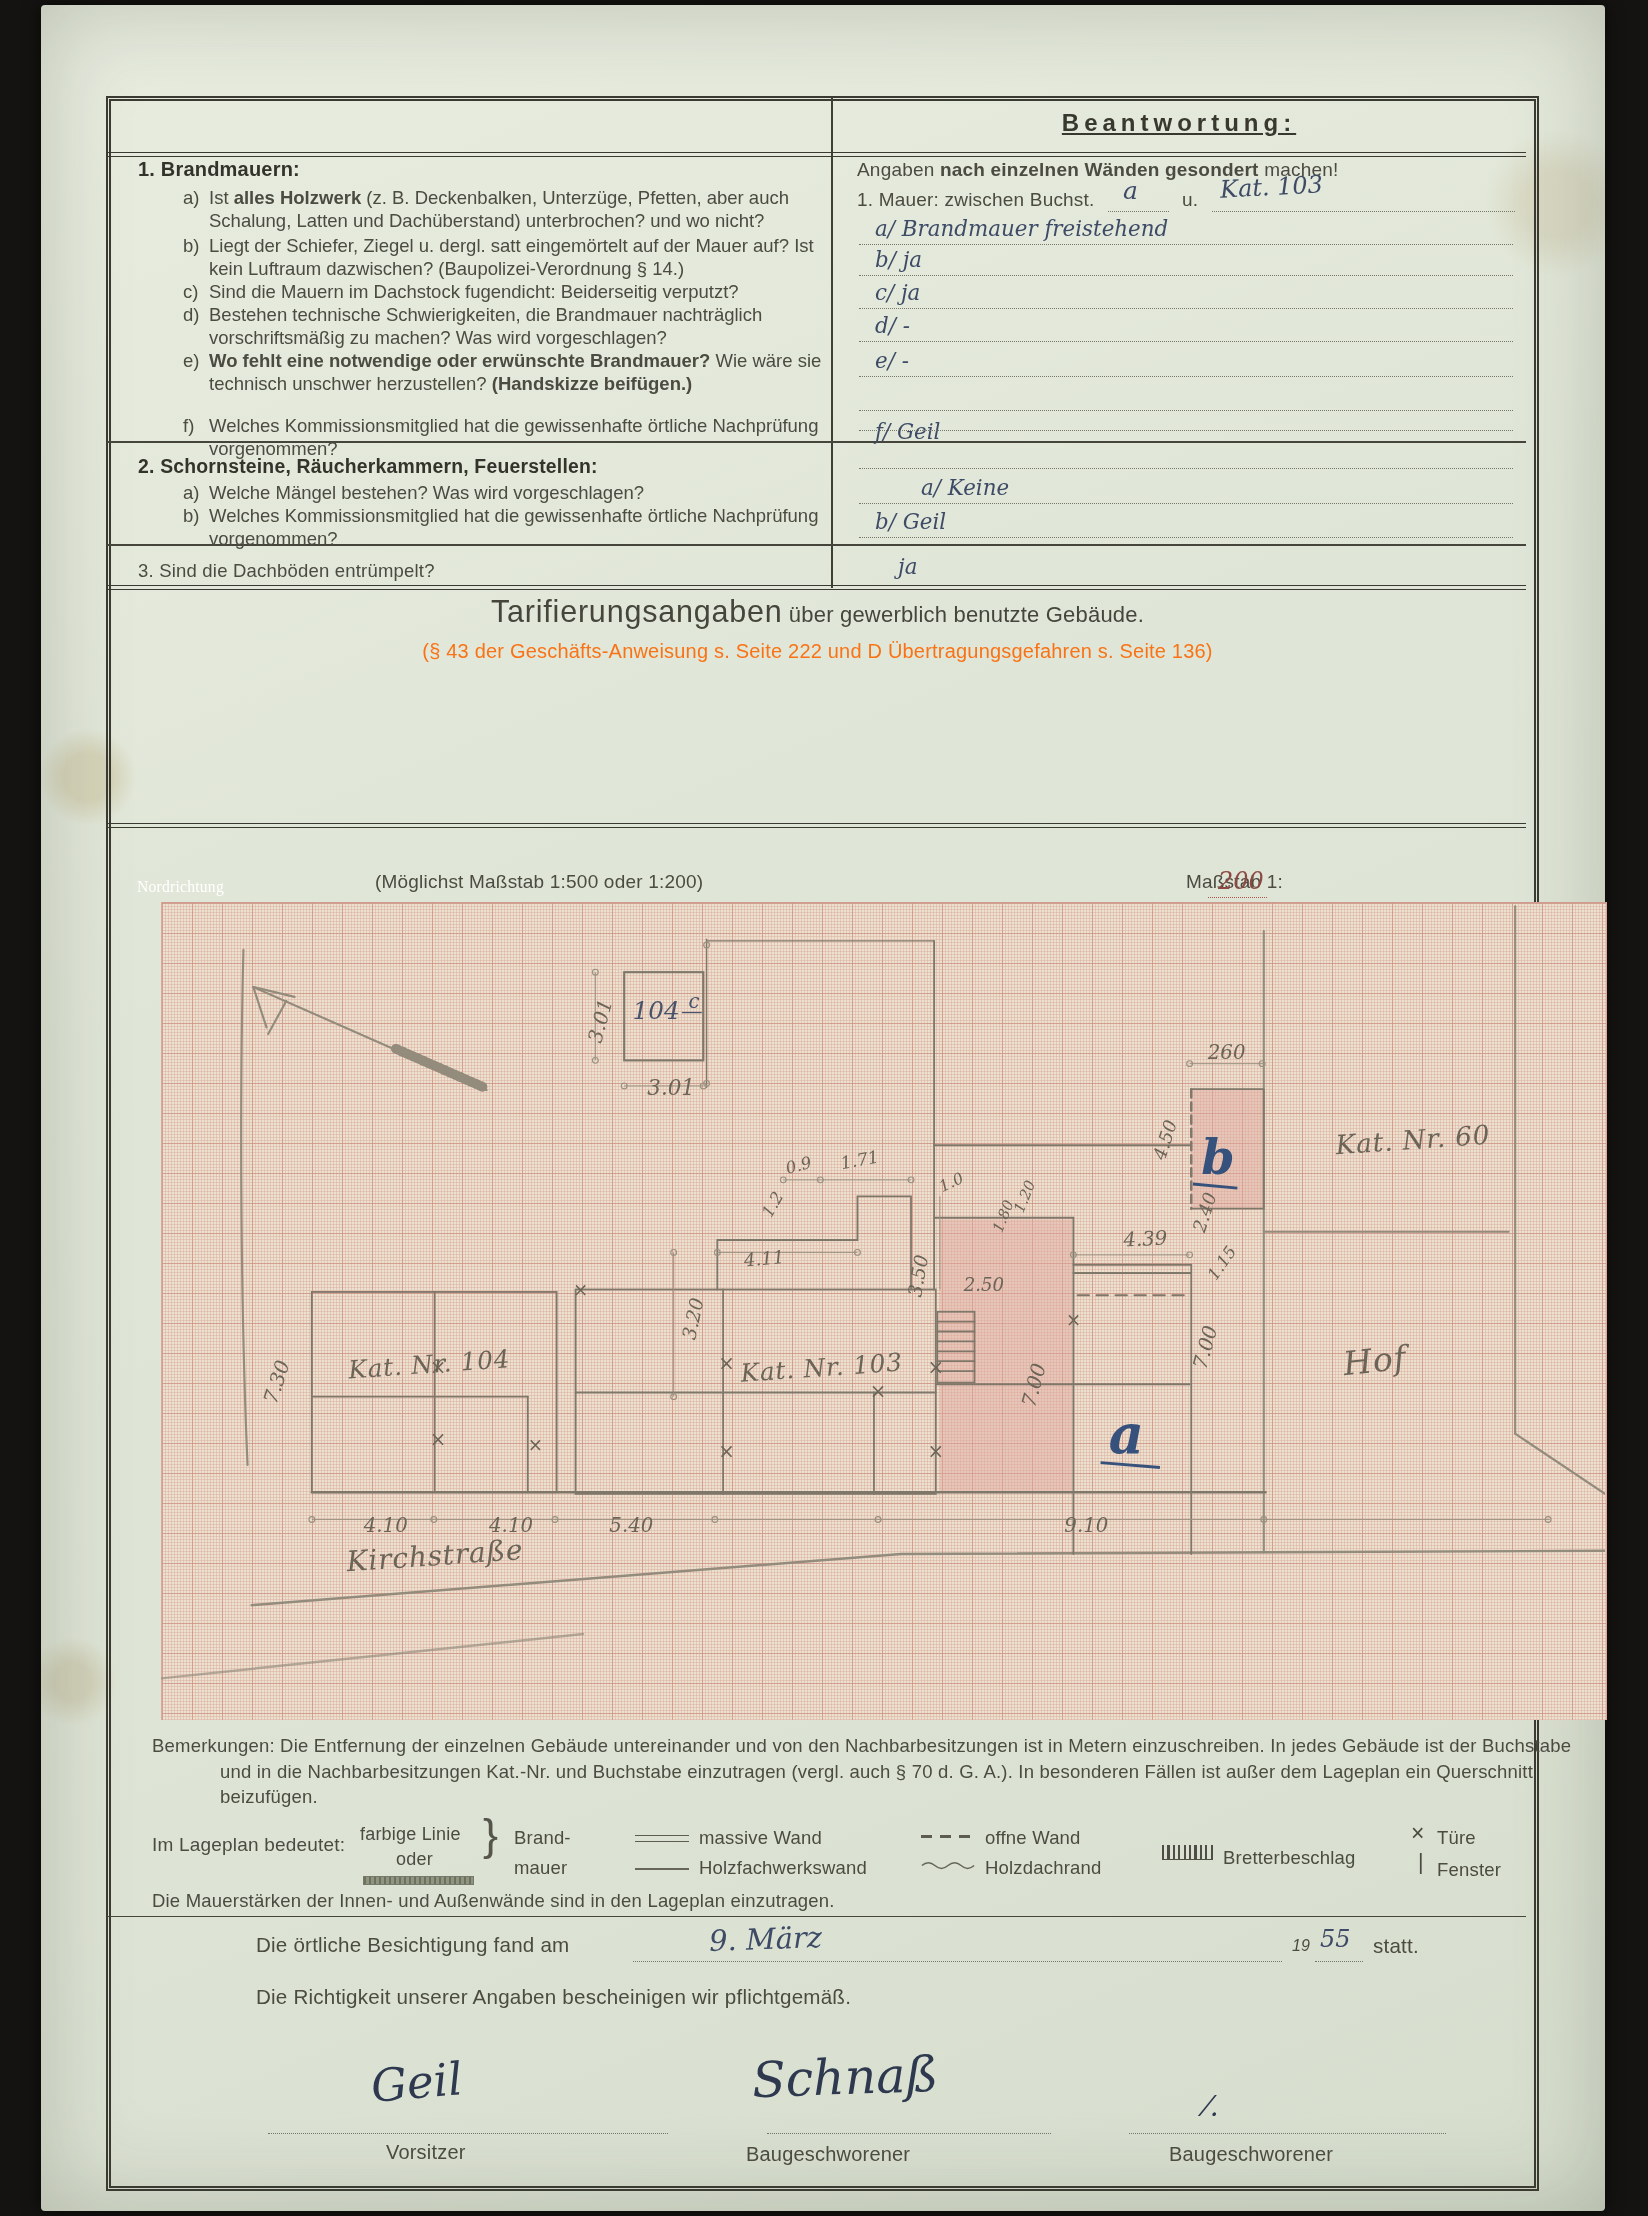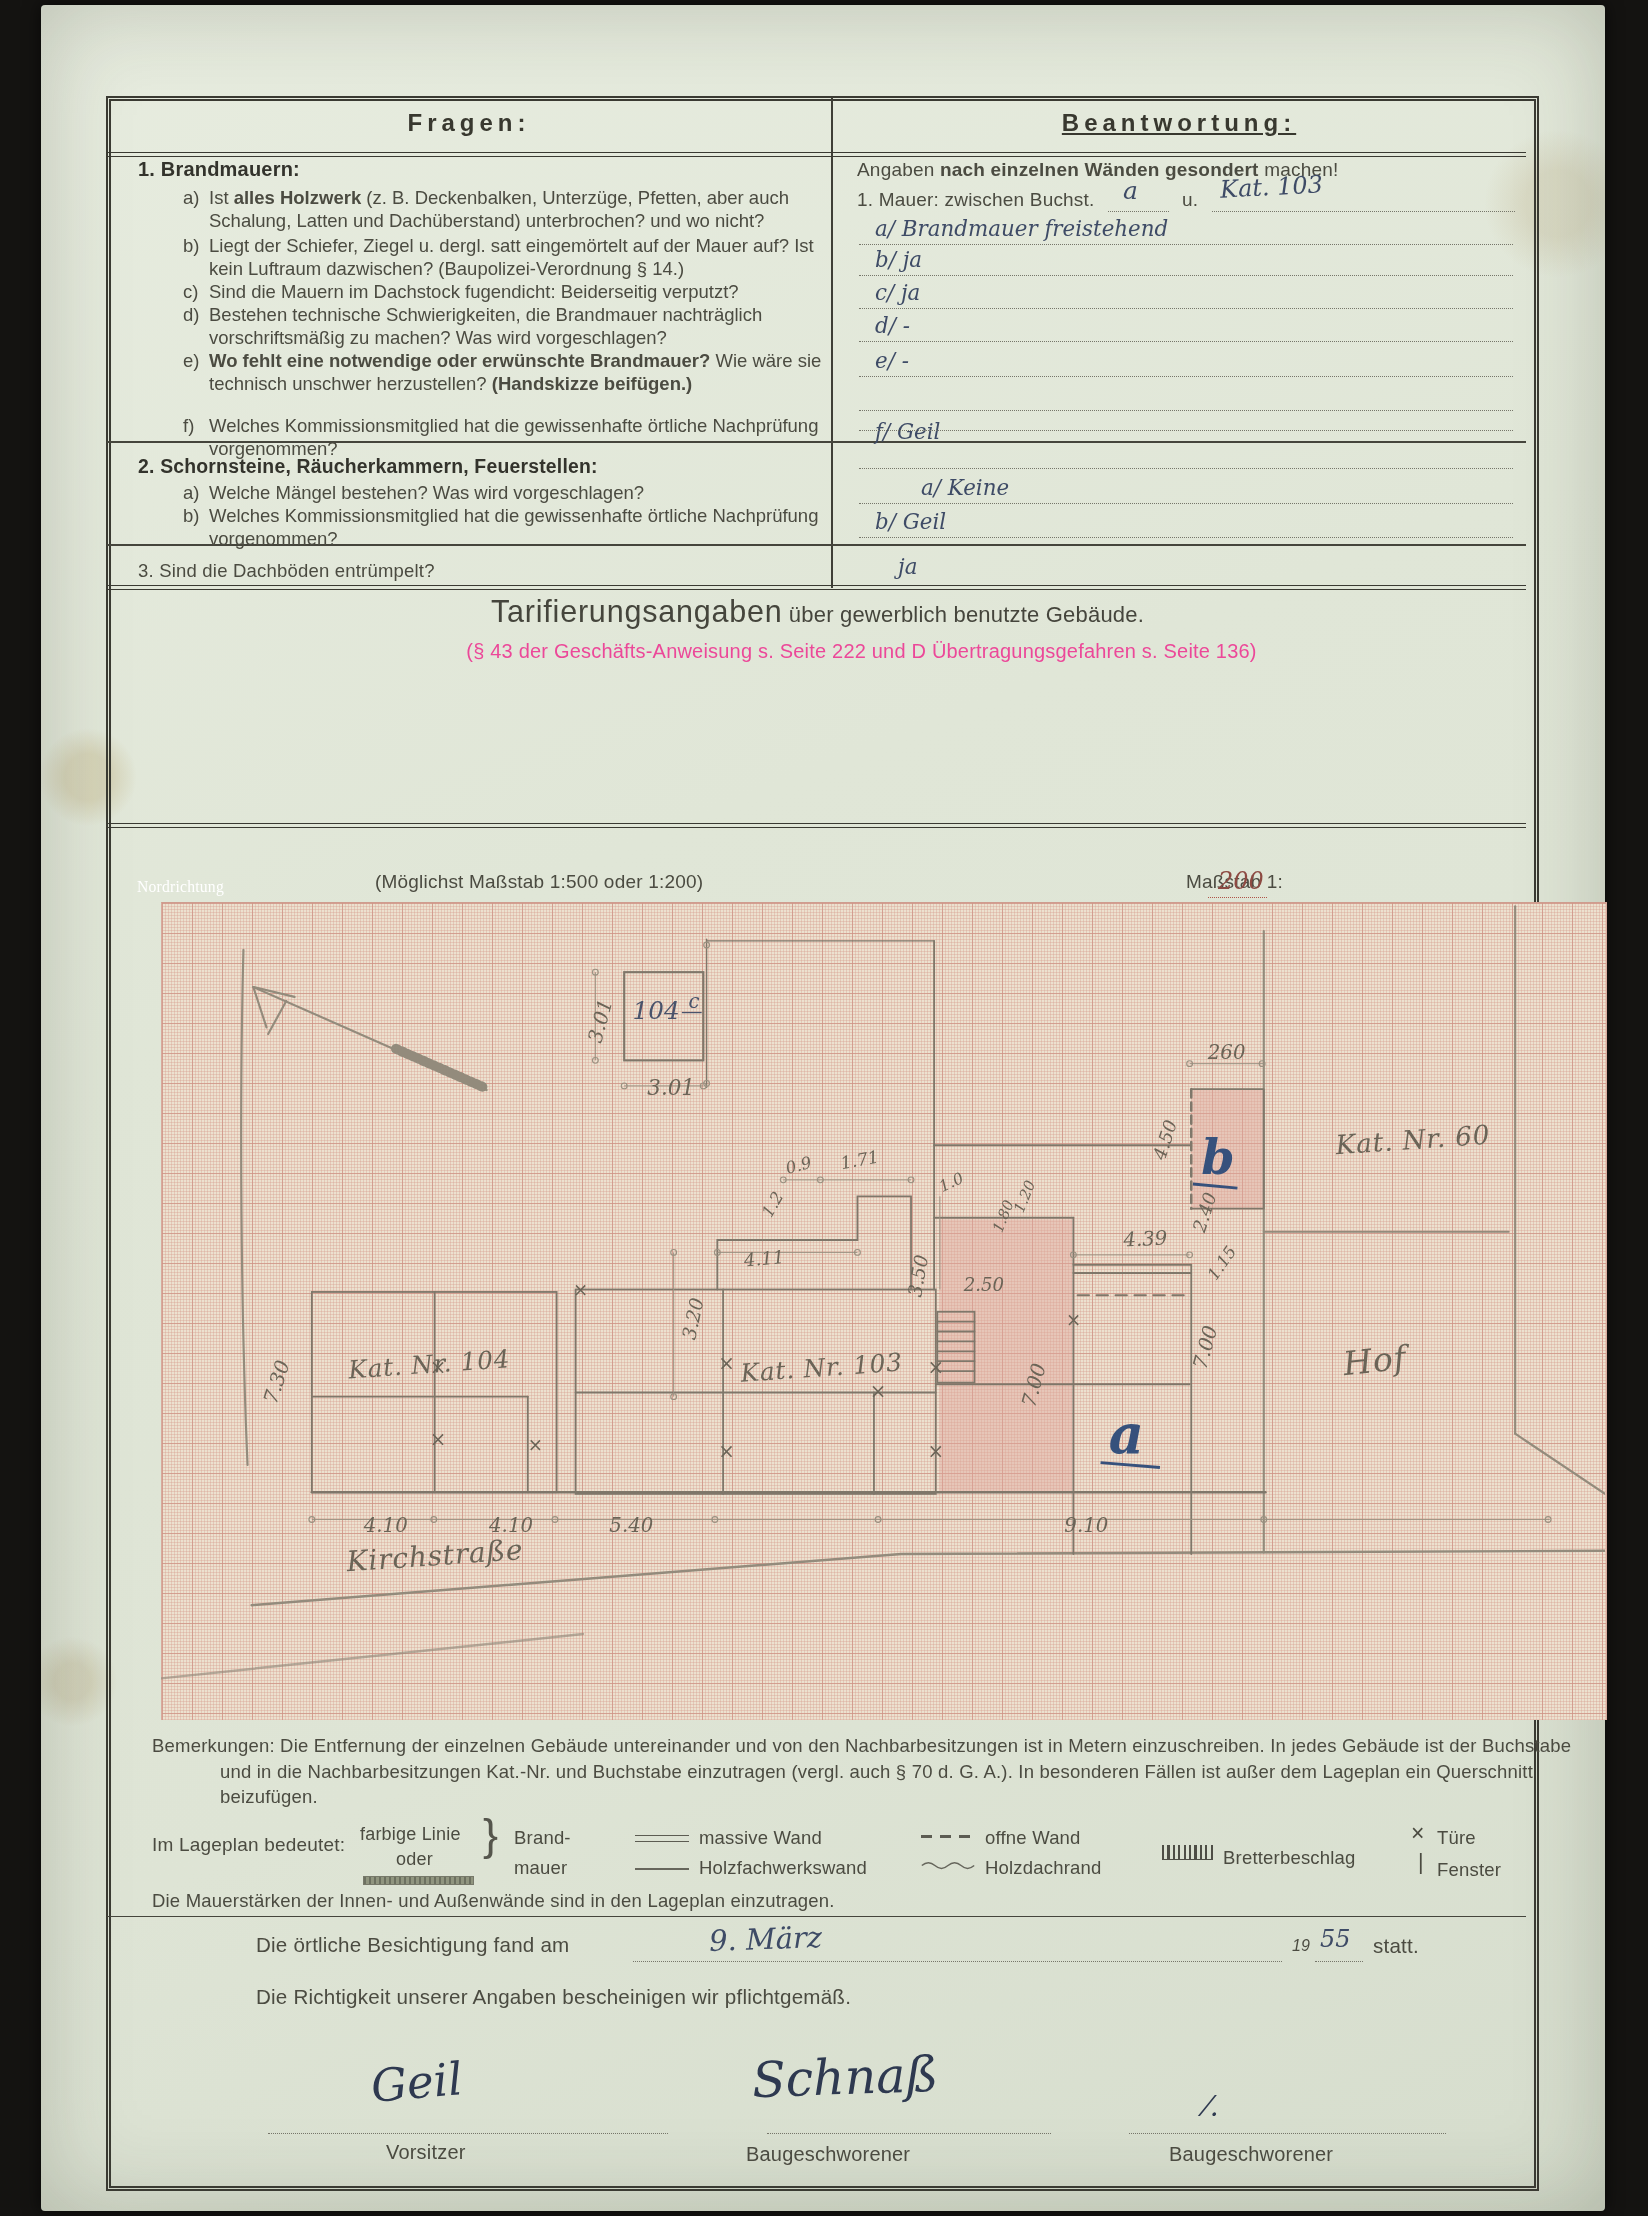--- a/index.html
+++ b/index.html
@@ -62,21 +62,20 @@
   <div class="frame"></div>
 
   <div class="vrule" style="left:831px;top:97px;height:491px;"></div>
   <div class="drule" style="left:107px;top:152px;width:1419px;"></div>
   <div class="hrule" style="left:107px;top:441px;width:1419px;"></div>
   <div class="hrule" style="left:107px;top:544px;width:1419px;"></div>
   <div class="drule" style="left:107px;top:585px;width:1419px;"></div>
   <div class="drule" style="left:107px;top:823px;width:1419px;"></div>
   <div class="hrule" style="left:107px;top:1916px;width:1419px;height:1.2px;"></div>
 
-  <div class="hdr" style="left:107px;top:109px;width:724px;text-align:center;">Fragen:</div>
   <div class="hdr" style="left:832px;top:109px;width:694px;text-align:center;text-decoration:underline;">Beantwortung:</div>
 
   <div class="t b" style="left:138px;top:158px;font-size:20px;">1. Brandmauern:</div>
   <div class="qitem" style="top:186px;"><span class="qlabel">a)</span><span>Ist </span><b>alles Holzwerk</b><span> (z. B. Deckenbalken, Unterzüge, Pfetten, aber auch Schalung, Latten und Dachüberstand) unterbrochen? und wo nicht?</span></div>
   <div class="qitem" style="top:234px;"><span class="qlabel">b)</span><span>Liegt der Schiefer, Ziegel u. dergl. satt eingemörtelt auf der Mauer auf? Ist kein Luftraum dazwischen? (Baupolizei-Verordnung § 14.)</span></div>
   <div class="qitem" style="top:280px;"><span class="qlabel">c)</span><span>Sind die Mauern im Dachstock fugendicht: Beiderseitig verputzt?</span></div>
   <div class="qitem" style="top:303px;"><span class="qlabel">d)</span><span>Bestehen technische Schwierigkeiten, die Brandmauer nachträglich vorschriftsmäßig zu machen? Was wird vorgeschlagen?</span></div>
   <div class="qitem" style="top:349px;"><span class="qlabel">e)</span><b>Wo fehlt eine notwendige oder erwünschte Brandmauer?</b><span> Wie wäre sie technisch unschwer herzustellen? </span><b>(Handskizze beifügen.)</b></div>
   <div class="qitem" style="top:414px;"><span class="qlabel">f)</span><span>Welches Kommissionsmitglied hat die gewissenhafte örtliche Nachprüfung vorgenommen?</span></div>
 
@@ -108,21 +107,21 @@
   <div class="dot" style="left:859px;top:468px;width:654px;"></div>
   <div class="hwrow hw" style="left:921px;top:475px;">a/ Keine</div>
   <div class="dot" style="left:859px;top:503px;width:654px;"></div>
   <div class="hwrow hw" style="left:875px;top:509px;">b/ Geil</div>
   <div class="dot" style="left:859px;top:537px;width:654px;"></div>
 
   <div class="t" style="left:138px;top:559px;">3. Sind die Dachböden entrümpelt?</div>
   <div class="hwrow hw" style="left:898px;top:554px;">ja</div>
 
   <div class="t center" style="top:600px;color:#45453c;"><span style="font-size:30.5px;letter-spacing:0.8px;">Tarifierungsangaben</span><span style="font-size:22px;"> über gewerblich benutzte Gebäude.</span></div>
-  <div class="t center" style="top:640px;font-size:20px;color:#ec4899;margin-left:44px;">(§ 43 der Geschäfts-Anweisung s. Seite 222 und D Übertragungsgefahren s. Seite 136)</div>
+  <div class="t center" style="top:640px;font-size:20px;color:#f97316;">(§ 43 der Geschäfts-Anweisung s. Seite 222 und D Übertragungsgefahren s. Seite 136)</div>
 
   <div class="t" style="left:137px;top:875px;font-size:15.7px;font-family:'Liberation Serif',serif;color:#ffffff;">Nordrichtung</div>
   <div class="t" style="left:375px;top:870px;font-size:19px;">(Möglichst Maßstab 1:500 oder 1:200)</div>
   <div class="t" style="left:1147px;top:870px;font-size:19px;margin-left:39px;">Maßstab 1:</div>
   <div class="hw" style="position:absolute;left:1218px;top:867px;font-size:24px;color:#8d4a42;">200</div>
   <div class="dot" style="left:1208px;top:897px;width:59px;border-color:#b05548;"></div>
 
   <div class="grid"></div>
   <svg id="plan-svg" class="plansvg" viewBox="0 0 1752 991">
 

